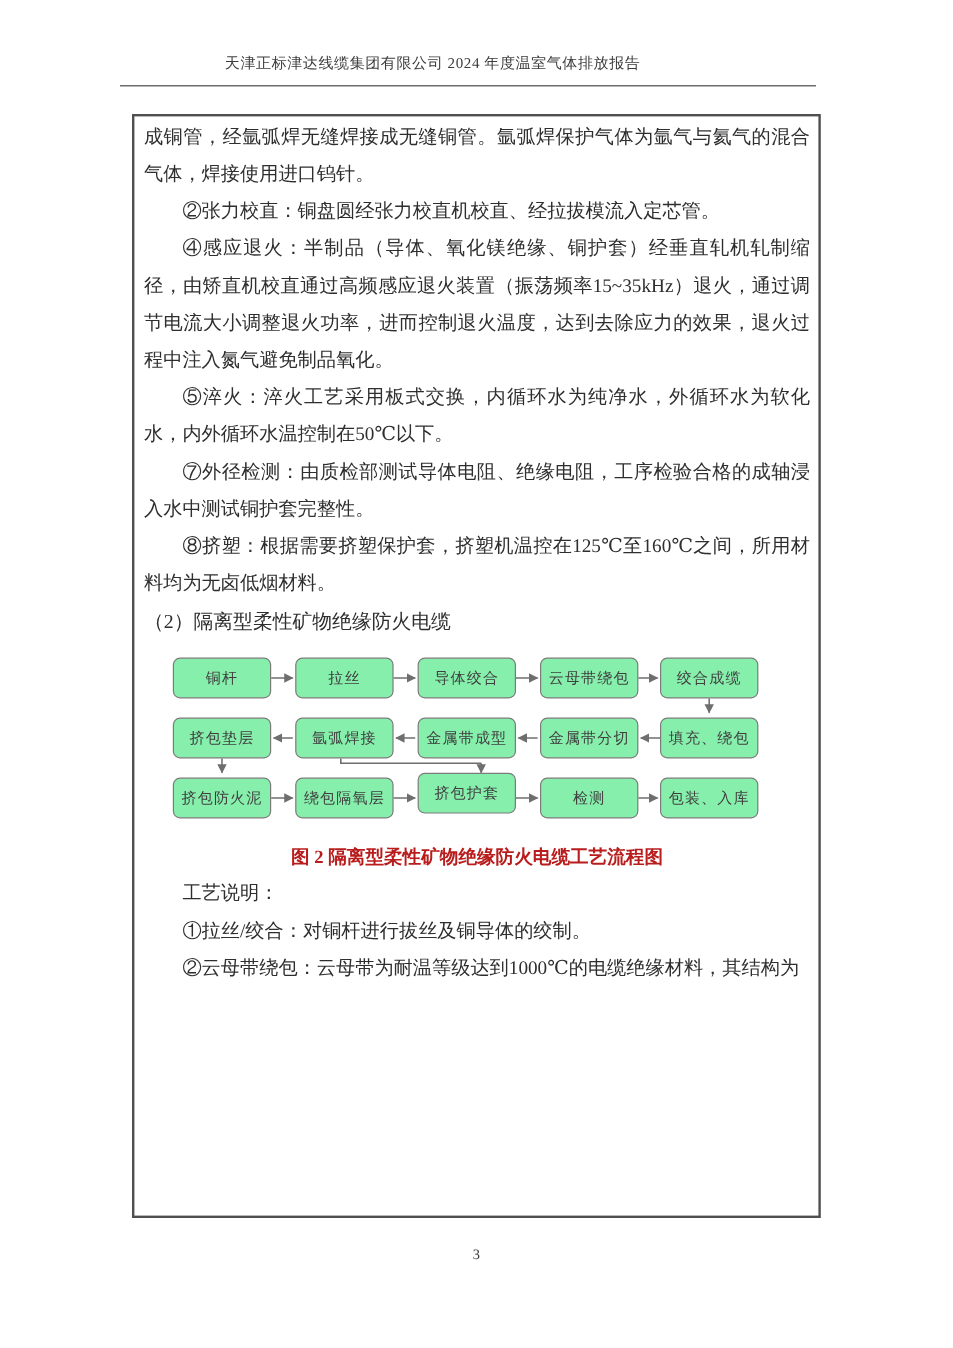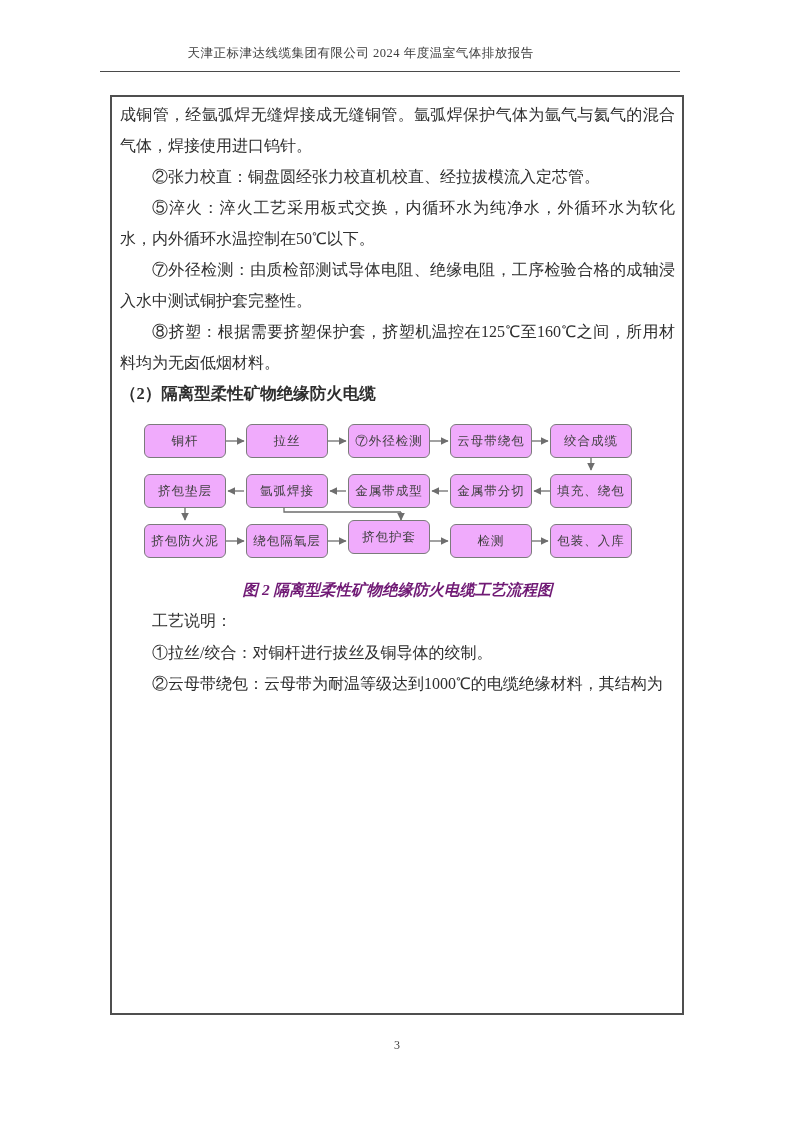--- a/index.html
+++ b/index.html
@@ -34,58 +34,57 @@
     box-sizing: border-box;
     padding: 2px 7px 16px 8px;
   }
   .content-box p {
     margin: 0;
     font-size: 16px;
     line-height: 31px;
     text-align: justify;
     color: #2e2e2e;
   }
-  .content-box p.indent { text-indent: 2em; font-family: Liberation Serif, serif; }
+  .content-box p.indent { text-indent: 2em; }
   p.section-heading {
-    font-weight: bold;
+    font-weight: normal;
     font-size: 16.5px;
     text-indent: 0;
   }
   
   .fc {
     position: relative;
     width: 556px;
     height: 148px;
     margin: 11px 0 0 2px;
   }
   .fc svg { position: absolute; left: 0; top: 0; }
   .fc-box {
     position: absolute;
     width: 82px;
     height: 34px;
     border: 1.4px solid #7b7b7b;
     border-radius: 6px;
-    background: #f0abfc;
+    background: #86efac;
     box-sizing: border-box;
     display: flex;
     align-items: center;
     justify-content: center;
     font-size: 12.5px;
     color: #3f3f3f;
     letter-spacing: 1px;
     white-space: nowrap;
   }
   .fc-caption {
     text-align: center;
     font-weight: bold;
     font-size: 15.5px;
     margin-top: 12px;
     margin-bottom: 4px;
-    color: #701a75;
-    font-style: italic;
+    color: #b91c1c;
   }
   .notes p { line-height: 31.5px; }
   .footer {
     position: absolute;
     left: 0;
     top: 1038px;
     width: 794px;
     text-align: center;
     font-size: 12px;
     color: #3c3c3c;
@@ -97,20 +96,21 @@
 <div class="page">
 
   <div class="header">
     <div class="header-title">天津正标津达线缆集团有限公司 2024 年度温室气体排放报告</div>
     <div class="header-rule"></div>
   </div>
 
   <div class="content-box">
     <p>成铜管，经氩弧焊无缝焊接成无缝铜管。氩弧焊保护气体为氩气与氦气的混合气体，焊接使用进口钨针。</p>
     <p class="indent">②张力校直：铜盘圆经张力校直机校直、经拉拔模流入定芯管。</p>
+    <p class="indent">④感应退火：半制品（导体、氧化镁绝缘、铜护套）经垂直轧机轧制缩径，由矫直机校直通过高频感应退火装置（振荡频率15~35kHz）退火，通过调节电流大小调整退火功率，进而控制退火温度，达到去除应力的效果，退火过程中注入氮气避免制品氧化。</p>
     <p class="indent">⑤淬火：淬火工艺采用板式交换，内循环水为纯净水，外循环水为软化水，内外循环水温控制在50℃以下。</p>
     <p class="indent">⑦外径检测：由质检部测试导体电阻、绝缘电阻，工序检验合格的成轴浸入水中测试铜护套完整性。</p>
     <p class="indent">⑧挤塑：根据需要挤塑保护套，挤塑机温控在125℃至160℃之间，所用材料均为无卤低烟材料。</p>
     <p class="section-heading">（2）隔离型柔性矿物绝缘防火电缆</p>
 
     <div class="fc">
       <svg width="556" height="148" viewBox="0 0 556 148">
         <defs>
           <marker id="arr" markerWidth="8" markerHeight="8" refX="5.5" refY="3" orient="auto">
             <path d="M0,0 L6,3 L0,6 z" fill="#6e6e6e"></path>
@@ -137,21 +137,21 @@
 
           <line x1="104" y1="121" x2="122" y2="121" marker-end="url(#arr)"></line>
           <line x1="206" y1="121" x2="224" y2="121" marker-end="url(#arr)"></line>
           <line x1="308" y1="121" x2="326" y2="121" marker-end="url(#arr)"></line>
           <line x1="410" y1="121" x2="426" y2="121" marker-end="url(#arr)"></line>
         </g>
       </svg>
 
       <div class="fc-box" style="left:22px;top:4px">铜杆</div>
       <div class="fc-box" style="left:124px;top:4px">拉丝</div>
-      <div class="fc-box" style="left:226px;top:4px">⑦外径检测</div>
+      <div class="fc-box" style="left:226px;top:4px">导体绞合</div>
       <div class="fc-box" style="left:328px;top:4px">云母带绕包</div>
       <div class="fc-box" style="left:428px;top:4px">绞合成缆</div>
 
       <div class="fc-box" style="left:22px;top:54px">挤包垫层</div>
       <div class="fc-box" style="left:124px;top:54px">氩弧焊接</div>
       <div class="fc-box" style="left:226px;top:54px">金属带成型</div>
       <div class="fc-box" style="left:328px;top:54px">金属带分切</div>
       <div class="fc-box" style="left:428px;top:54px">填充、绕包</div>
 
       <div class="fc-box" style="left:22px;top:104px">挤包防火泥</div>

